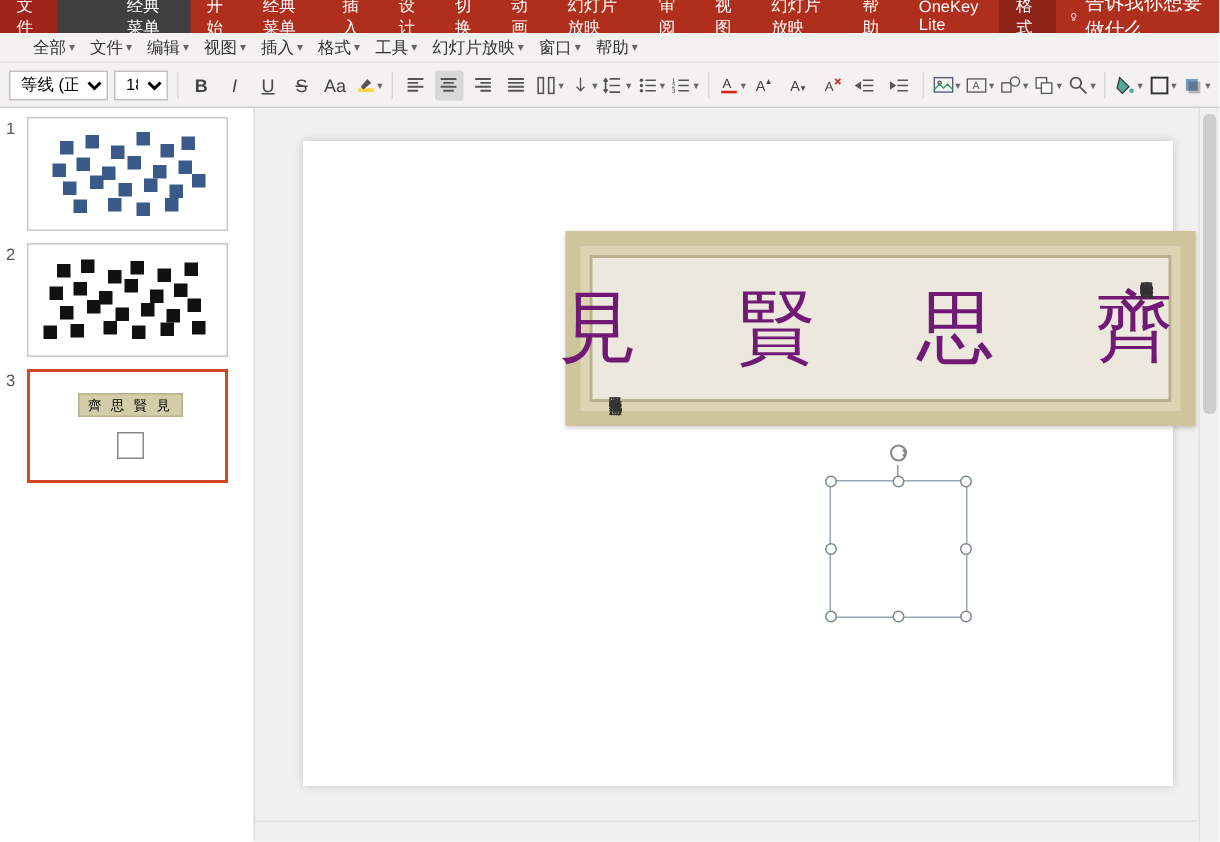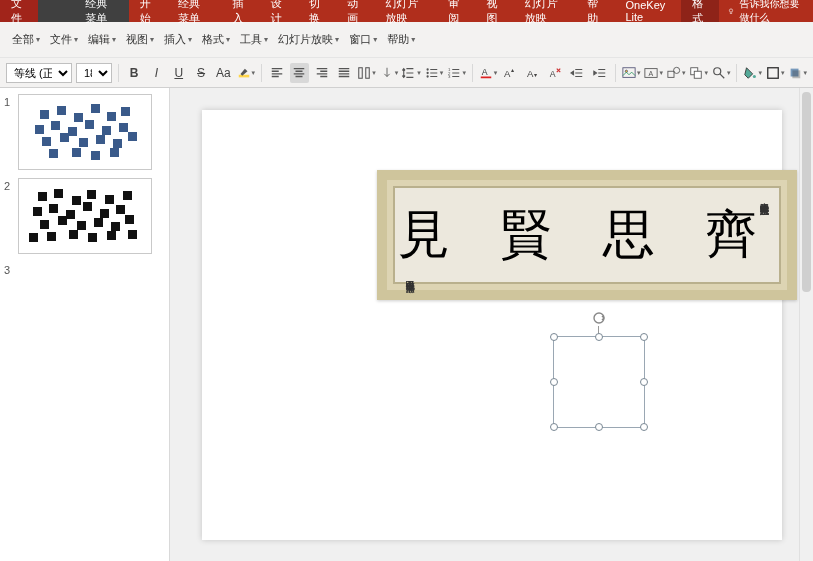--- a/index.html
+++ b/index.html
@@ -4,25 +4,25 @@
 <style>
   * { box-sizing: border-box; margin: 0; padding: 0; font-family: "Microsoft YaHei", sans-serif; }
   body { width: 813px; height: 561px; background: #fff; overflow: hidden; }
 
   
   .ribbon-tabs { display: flex; background: #b02e1c; height: 22px; align-items: stretch; font-size: 11px; color: #fff; }
   .ribbon-tab { padding: 3px 11px; cursor: pointer; display: flex; align-items: center; }
   .ribbon-tab.file { background: #a1241a; }
   .ribbon-tab.active { background: #404040; padding-left: 47px; }
   .ribbon-tab.format { background: #8e2318; }
-  .tell-me { display:flex; align-items:center; gap:4px; padding:0 8px; font-size:10px; }
+  .tell-me { display:flex; align-items:center; gap:4px; padding:0 8px; font-size:13px; }
   .tell-me svg { width:11px; height:11px; }
 
   
-  .menu-row { display:flex; align-items:center; height:36px; background:#f3f2f1; font-size:11px; color:#333; border-bottom:1px solid #e5e5e5; padding:0 8px; gap:2px; }
+  .menu-row { display:flex; align-items:center; height:20px; background:#f3f2f1; font-size:11px; color:#333; border-bottom:1px solid #e5e5e5; padding:0 18px; gap:2px; }
   .menu-item { display:flex; align-items:center; gap:2px; padding:0 4px; cursor:pointer; }
   .menu-item .caret { font-size:8px; color:#666; }
 
   
   .toolbar { display:flex; align-items:center; height:30px; background:#f3f2f1; border-bottom:1px solid #d0d0d0; padding:0 6px; gap:4px; font-size:11px; }
   .font-select, .size-select { border:1px solid #c0c0c0; background:#fff; height:20px; font-size:11px; padding:0 3px; }
   .font-select { width:66px; }
   .size-select { width:36px; }
   .tbtn { width:20px; height:20px; display:flex; align-items:center; justify-content:center; cursor:pointer; color:#444; font-size:12px; border-radius:2px; }
   .tbtn svg { width:14px; height:14px; }
@@ -39,21 +39,21 @@
   .thumb-scatter { position:absolute; inset:6px 10px; }
   .dot { position:absolute; width:9px; height:9px; font-size:7px; color:#fff; display:flex; align-items:center; justify-content:center; }
   .thumb3-banner { position:absolute; left:32px; top:14px; width:70px; height:16px; background:#d4cba8; border:1px solid #b9b08d; display:flex; align-items:center; justify-content:center; font-size:9px; font-family:"KaiTi","STKaiti",serif; letter-spacing:2px; }
   .thumb3-box { position:absolute; left:58px; top:40px; width:18px; height:18px; border:1px solid #888; background:#fff; }
 
   
   .canvas-area { flex:1; background:#f0f0f0; position:relative; display:flex; align-items:flex-start; justify-content:center; padding-top:22px; }
   .slide { width:580px; height:430px; background:#fff; box-shadow:0 0 6px rgba(0,0,0,.18); position:relative; }
   .banner { position:absolute; left:175px; top:60px; width:420px; height:130px; background:#ddd4b3; border:10px solid #cfc59c; box-shadow:0 1px 3px rgba(0,0,0,.2); }
   .banner-inner { position:absolute; inset:6px; background:#ece8dd; border:2px solid #b9b08d; display:flex; align-items:center; justify-content:center; }
-  .banner-text { font-family:Liberation Sans, sans-serif; font-size:52px; letter-spacing:18px; color:#000000; font-weight:500; white-space:nowrap; }
+  .banner-text { font-family:Liberation Mono, monospace; font-size:52px; letter-spacing:18px; color:#701a75; font-weight:500; white-space:nowrap; }
   .banner-seal { position:absolute; left:10px; bottom:6px; writing-mode:vertical-rl; font-size:9px; color:#333; font-family:"KaiTi",serif; line-height:1.2; }
   .banner-side { position:absolute; right:8px; top:8px; writing-mode:vertical-rl; font-size:9px; color:#333; font-family:"KaiTi",serif; line-height:1.4; height:90px; }
 
   
   .shape-rotate { position:absolute; left:389px; top:200px; width:16px; height:16px; }
   .shape-rotate svg { width:16px; height:16px; }
   .rotate-line { position:absolute; left:396px; top:216px; width:1px; height:10px; background:#999; }
   .sel-shape { position:absolute; left:351px; top:226px; width:92px; height:92px; border:1px solid #9aa7b3; background:#fff; }
   .handle { position:absolute; width:8px; height:8px; border:1px solid #7a8894; background:#fff; border-radius:50%; }
   .h-nw { left:-4px; top:-4px; } .h-n { left:calc(50% - 4px); top:-4px; } .h-ne { right:-4px; top:-4px; }
@@ -364,20 +364,24 @@
             <div class="dot" style="background:#111;left:16%;top:76%"></div>
           <div class="dot" style="background:#111;left:36%;top:73%"></div>
             <div class="dot" style="background:#111;left:53%;top:78%"></div>
           <div class="dot" style="background:#111;left:70%;top:74%"></div>
             <div class="dot" style="background:#111;left:88%;top:72%"></div>
         </div>
       </div>
     </div>
     <div class="thumb-row">
       <div class="thumb-num">3</div>
+      <div class="thumb selected">
+        <div class="thumb3-banner">齊 思 賢 見</div>
+        <div class="thumb3-box"></div>
+      </div>
     </div>
   </div>
 
   <div class="canvas-area">
     <div class="slide">
 
       <div class="banner">
         <div class="banner-inner">
           <span class="banner-text">見 賢 思 齊</span>
           <span class="banner-seal">戊戌甲申甲壬五月 涂宝深书于斋</span>

